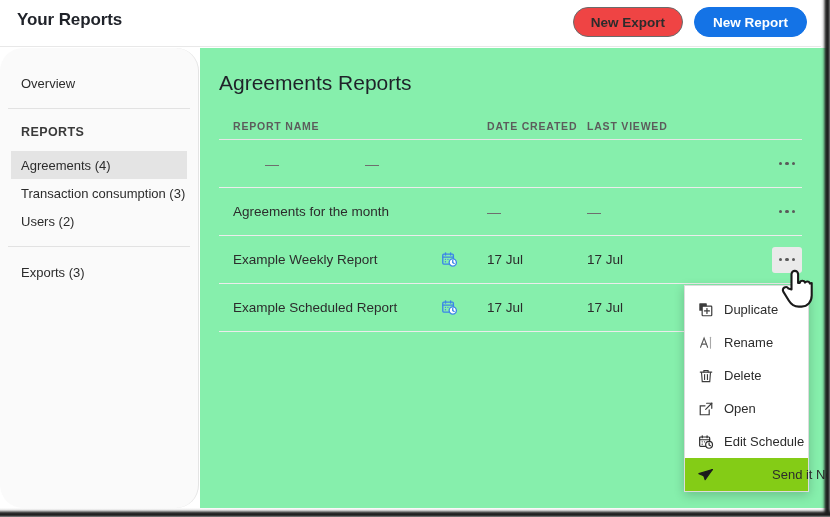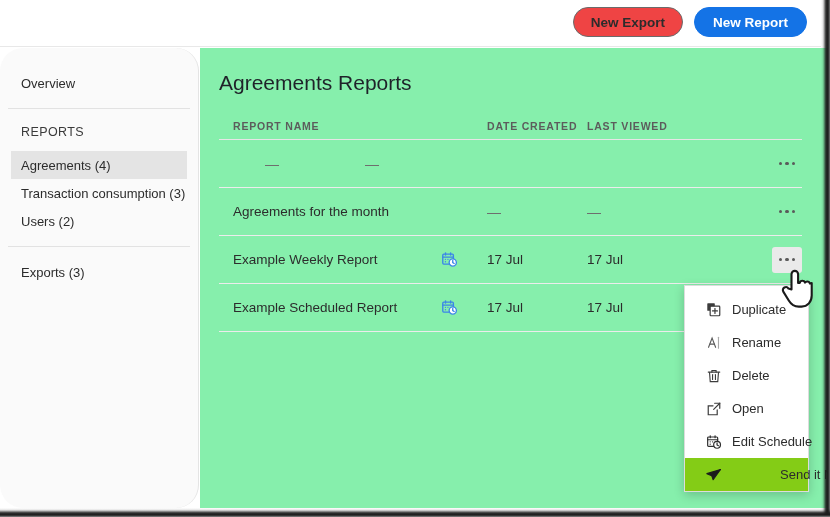--- a/index.html
+++ b/index.html
@@ -80,21 +80,21 @@
     white-space: nowrap;
   }
   .side-item.sel { background: #e4e4e4; }
   .side-gap-top { height: 21px; }
   .side-divider {
     height: 1px; background: #e2e2e2;
     margin: 11px 8px 11px 8px;
   }
   .side-label {
     height: 24px; display: flex; align-items: center;
-    font-size: 12.5px; font-weight: normal; letter-spacing: 0.4px;
+    font-size: 12.5px; font-weight: bold; letter-spacing: 0.4px;
     color: #3a3a3a; padding: 0 10px;
     margin-bottom: 7px;
   }
 
   
   #main {
     position: absolute; left: 200px; top: 48px;
     width: 708px; height: 460px;
     background: #86efac;
   }
@@ -146,21 +146,21 @@
     width: 125px;
     background: #ffffff;
     border: 1px solid #dcdcdc;
     box-shadow: 0 3px 10px rgba(0,0,0,0.20);
     z-index: 40;
     padding: 7px 0 0 0;
   }
   .mi {
     height: 33px; display: flex; align-items: center;
     font-size: 13px; color: #2c2c2c;
-    padding-left: 19px; cursor: pointer;
+    padding-left: 11px; cursor: pointer;
     white-space: nowrap;
   }
   .mi .mi-ico {
     width: 19px; height: 19px;
     display: flex; align-items: center; justify-content: center;
     margin-right: 9px; flex: 0 0 19px;
   }
   .mi.highlight { background: #84cc16; gap: 48px; }
 
   
@@ -168,20 +168,21 @@
     position: absolute; left: 779px; top: 268px;
     z-index: 80; pointer-events: none;
   }
 </style>
 </head>
 <body>
 
 <div id="app">
 
   <div id="header">
+    <div id="page-title">Your Reports</div>
     <div class="hdr-buttons">
       <div class="btn btn-secondary">New Export</div>
       <div class="btn btn-primary">New Report</div>
     </div>
   </div>
 
   <div id="sidebar">
     <div class="side-gap-top"></div>
     <div class="side-pad">
       <div class="side-item">

